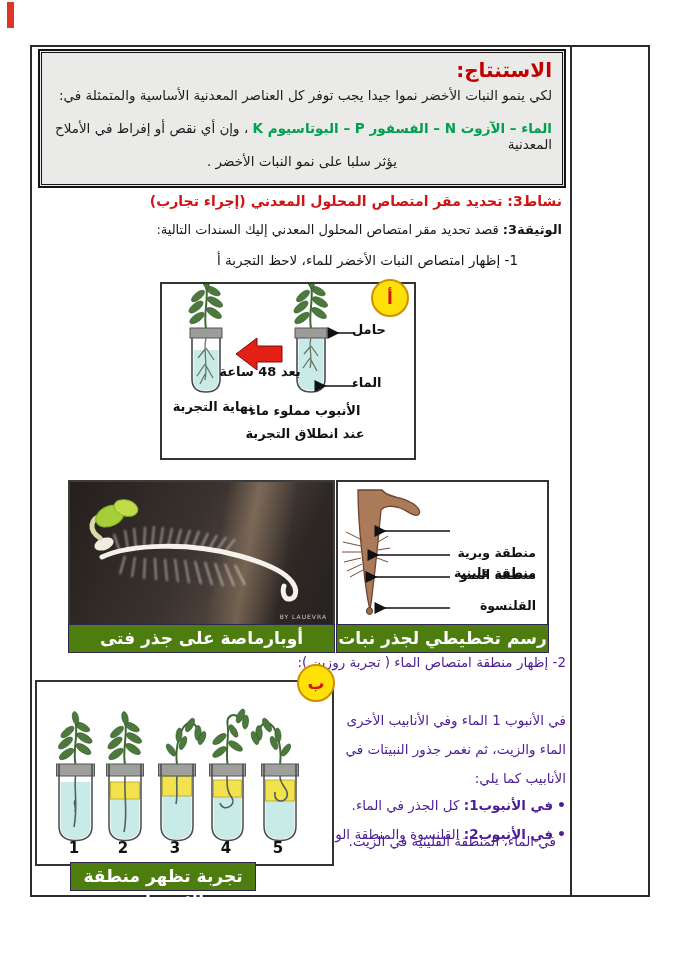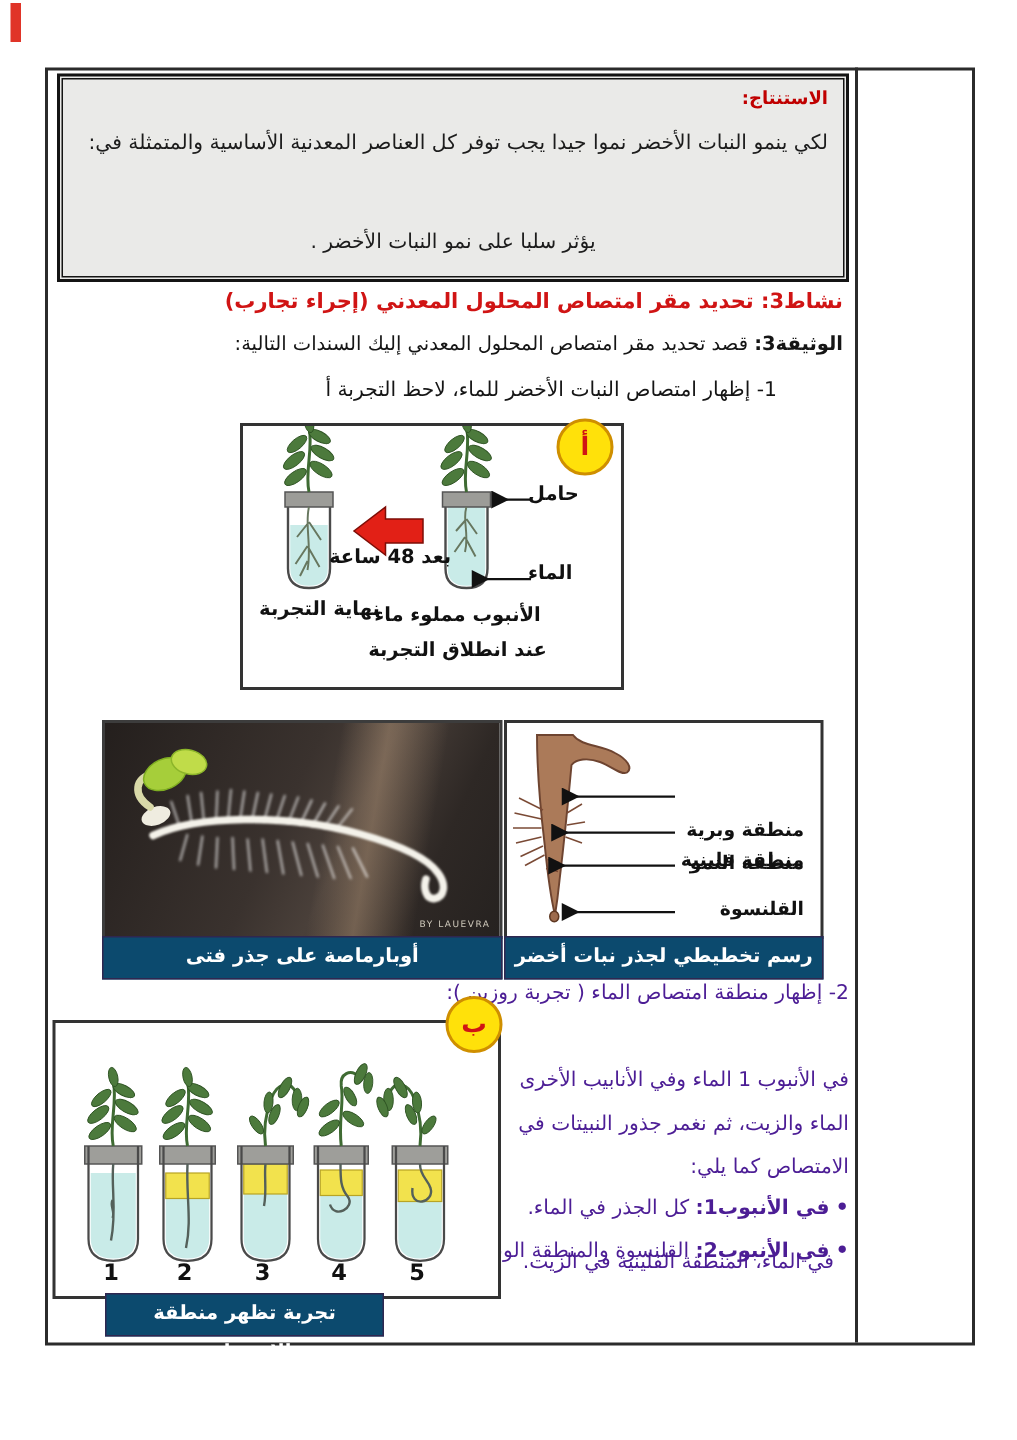--- a/index.html
+++ b/index.html
@@ -7,21 +7,21 @@
   #page{position:absolute;inset:0;width:678px;height:960px;}
   .abs{position:absolute;}
   .rtl{direction:rtl;unicode-bidi:isolate;}
   
   .corner-mark{left:7px;top:2px;width:7px;height:26px;background:#e03428;}
   .outer-frame{left:30px;top:45px;width:616px;height:848px;border:2px solid #2b2b2b;}
   .col-divider{left:570px;top:45px;width:0;height:850px;border-left:2px solid #2b2b2b;}
   
   .conclusion{left:38px;top:49px;width:524px;height:135px;background:#eaeae8;border:2px solid #141414;
               box-shadow:inset 0 0 0 1px #eaeae8, inset 0 0 0 2px #141414;}
-  .conclusion .title{position:absolute;top:7px;right:12px;color:#c00000;font-weight:bold;font-size:12px;}
+  .conclusion .title{position:absolute;top:7px;right:12px;color:#c00000;font-weight:bold;font-size:20px;}
   .conclusion .l1{position:absolute;top:36px;right:12px;left:8px;font-size:13.5px;color:#1c1c1c;text-align:right;}
   .conclusion .l2{position:absolute;top:69px;right:12px;left:8px;font-size:13.5px;text-align:right;color:#1c1c1c;}
   .conclusion .l2 .green{color:#00a14e;font-weight:bold;}
   .conclusion .l3{position:absolute;top:102px;left:0;right:0;text-align:center;font-size:13.5px;color:#1c1c1c;}
   
   .activity-heading{left:38px;top:193px;width:524px;text-align:right;color:#d01414;font-weight:bold;font-size:14px;}
   .doc-line{left:38px;top:222px;width:524px;text-align:right;font-size:13px;color:#151515;}
   .doc-line b{font-weight:bold;}
   .item1-line{left:38px;top:252px;width:480px;text-align:right;font-size:13.5px;color:#151515;}
   
@@ -36,22 +36,22 @@
   .lbl-after{left:214px;top:364px;width:92px;text-align:center;}
   .lbl-end{left:166px;top:399px;width:94px;text-align:center;}
   .lbl-start{left:238px;top:399px;width:134px;text-align:center;line-height:23px;}
   
   .photo-box{left:68px;top:480px;width:263px;height:142px;border:2px solid #3c3c3c;
      background:
        linear-gradient(100deg, rgba(0,0,0,0) 55%, rgba(205,170,135,0.38) 66%, rgba(0,0,0,0) 80%),
        linear-gradient(115deg,#241f1d 0%,#3a322e 45%,#4a403a 60%,#2e2825 80%,#262220 100%);}
   .photo-watermark{position:absolute;right:6px;bottom:4px;font-size:6px;color:#cfc9bb;letter-spacing:1px;}
   .schem-box{left:336px;top:480px;width:209px;height:142px;border:2px solid #333;background:#fff;}
-  .caption-bar{height:27px;background:#0c4a6e;border:1px solid #2f2750;color:#fff;font-weight:bold;
-               font-size:13px;text-align:center;line-height:26px;}
+  .caption-bar{height:27px;background:#4d7c0f;border:1px solid #2f2750;color:#fff;font-weight:bold;
+               font-size:17px;text-align:center;line-height:26px;}
   .cap-photo{left:68px;top:624px;width:265px;}
   .cap-schem{left:336px;top:624px;width:211px;}
   .cap-b{left:70px;top:862px;width:184px;}
   .schem-lbl{left:448px;width:88px;text-align:right;font-weight:bold;font-size:12.5px;color:#111;white-space:nowrap;}
   
   .s2{left:330px;width:236px;text-align:right;font-size:13.5px;color:#4c1d95;white-space:nowrap;}
   .s2 b{font-weight:bold;}
   .s2-l1{top:654px;}
   .s2-l2{top:684px;}
   .s2-l3{top:712px;}
@@ -71,20 +71,21 @@
 
 <div id="page">
 
   <div class="abs corner-mark"></div>
   <div class="abs outer-frame"></div>
   <div class="abs col-divider"></div>
 
   <div class="abs conclusion rtl">
     <div class="title">الاستنتاج:</div>
     <div class="l1 rtl">لكي ينمو النبات الأخضر نموا جيدا  يجب توفر كل العناصر المعدنية الأساسية والمتمثلة في:</div>
+    <div class="l2 rtl"><span class="green">الماء – الآزوت N – الفسفور P – البوتاسيوم K</span><span> ، وإن أي نقص أو إفراط في الأملاح المعدنية</span></div>
     <div class="l3 rtl">يؤثر سلبا على نمو النبات الأخضر .</div>
   </div>
 
   <div class="abs activity-heading rtl">نشاط3: تحديد مقر امتصاص المحلول المعدني (إجراء تجارب)</div>
   <div class="abs doc-line rtl"><b>الوثيقة3:</b><span> قصد تحديد مقر امتصاص المحلول المعدني إليك السندات التالية:</span></div>
   <div class="abs item1-line rtl">1- إظهار امتصاص النبات الأخضر للماء، لاحظ التجربة أ</div>
 
   <div class="abs expA-box">
     <svg width="252" height="172" viewBox="0 0 252 172">
       <defs>
@@ -224,21 +225,21 @@
   </div>
   <div class="abs schem-lbl rtl" style="top:521px;margin-top:44px;">منطقة فلينية</div>
   <div class="abs schem-lbl rtl" style="top:545px;">منطقة وبرية</div>
   <div class="abs schem-lbl rtl" style="top:567px;">منطقة النمو</div>
   <div class="abs schem-lbl rtl" style="top:598px;">القلنسوة</div>
   <div class="abs caption-bar cap-schem rtl">رسم تخطيطي لجذر نبات أخضر</div>
 
   <div class="abs s2 s2-l1 rtl">2- إظهار منطقة امتصاص الماء ( تجربة روزين ):</div>
   <div class="abs s2 s2-l3 rtl">في الأنبوب 1 الماء وفي الأنابيب الأخرى</div>
   <div class="abs s2 s2-l4 rtl">الماء والزيت، ثم نغمر جذور النبيتات في</div>
-  <div class="abs s2 s2-l5 rtl">الامتصاص كما يلي:</div>
+  <div class="abs s2 s2-l5 rtl">الأنابيب كما يلي:</div>
   <div class="abs s2 s2-b1 rtl"><span class="bullet-dot">•</span><b>في الأنبوب1:</b><span> كل الجذر في الماء.</span></div>
   <div class="abs s2 s2-b2a rtl"><span class="bullet-dot">•</span><b>في الأنبوب2:</b><span> القلنسوة والمنطقة الوبرية</span></div>
   <div class="abs s2 s2-b2b rtl">في الماء، المنطقة الفلينية في الزيت.</div>
 
   <div class="abs expB-box">
     <svg width="291" height="178" viewBox="0 0 291 178">
 
       <path d="M23.5,100 L23.5,143.5 Q23.5,157 38.5,157 Q53.5,157 53.5,143.5 L53.5,100 Z" fill="#c9ebe8"></path>
       <rect x="19.5" y="82" width="38" height="12" fill="#9e9e9a" stroke="#555" stroke-width="1"></rect>
       <path d="M22,82 L22,144 Q22,158.5 38.5,158.5 Q55,158.5 55,144 L55,82" fill="none" stroke="#4a4a4a" stroke-width="1.5"></path>

